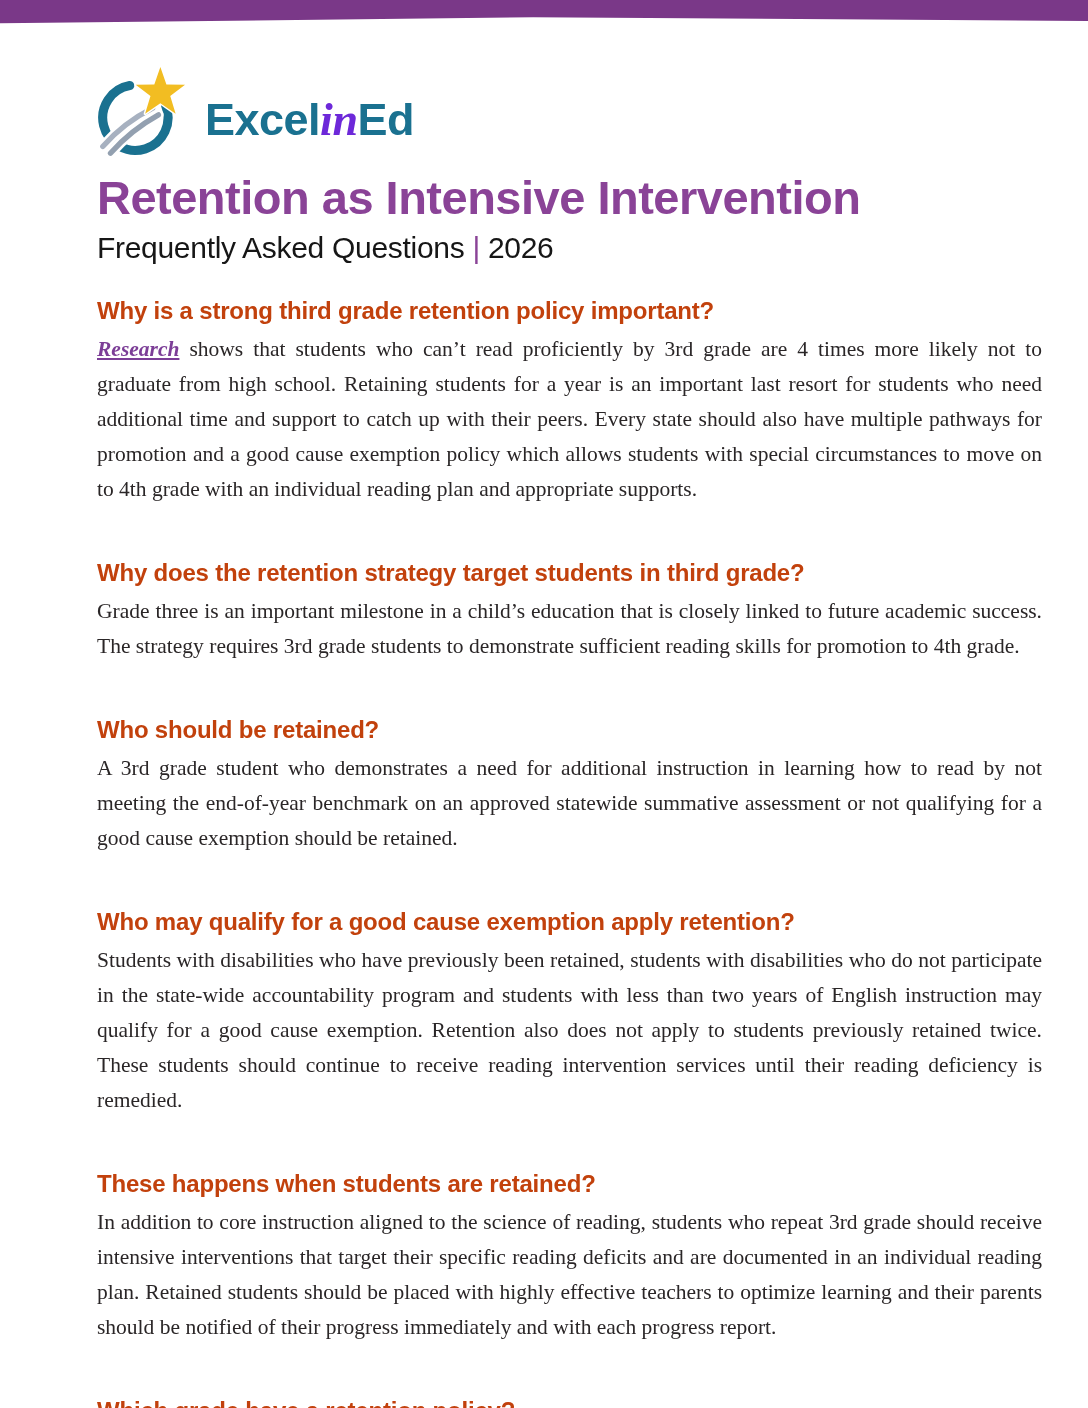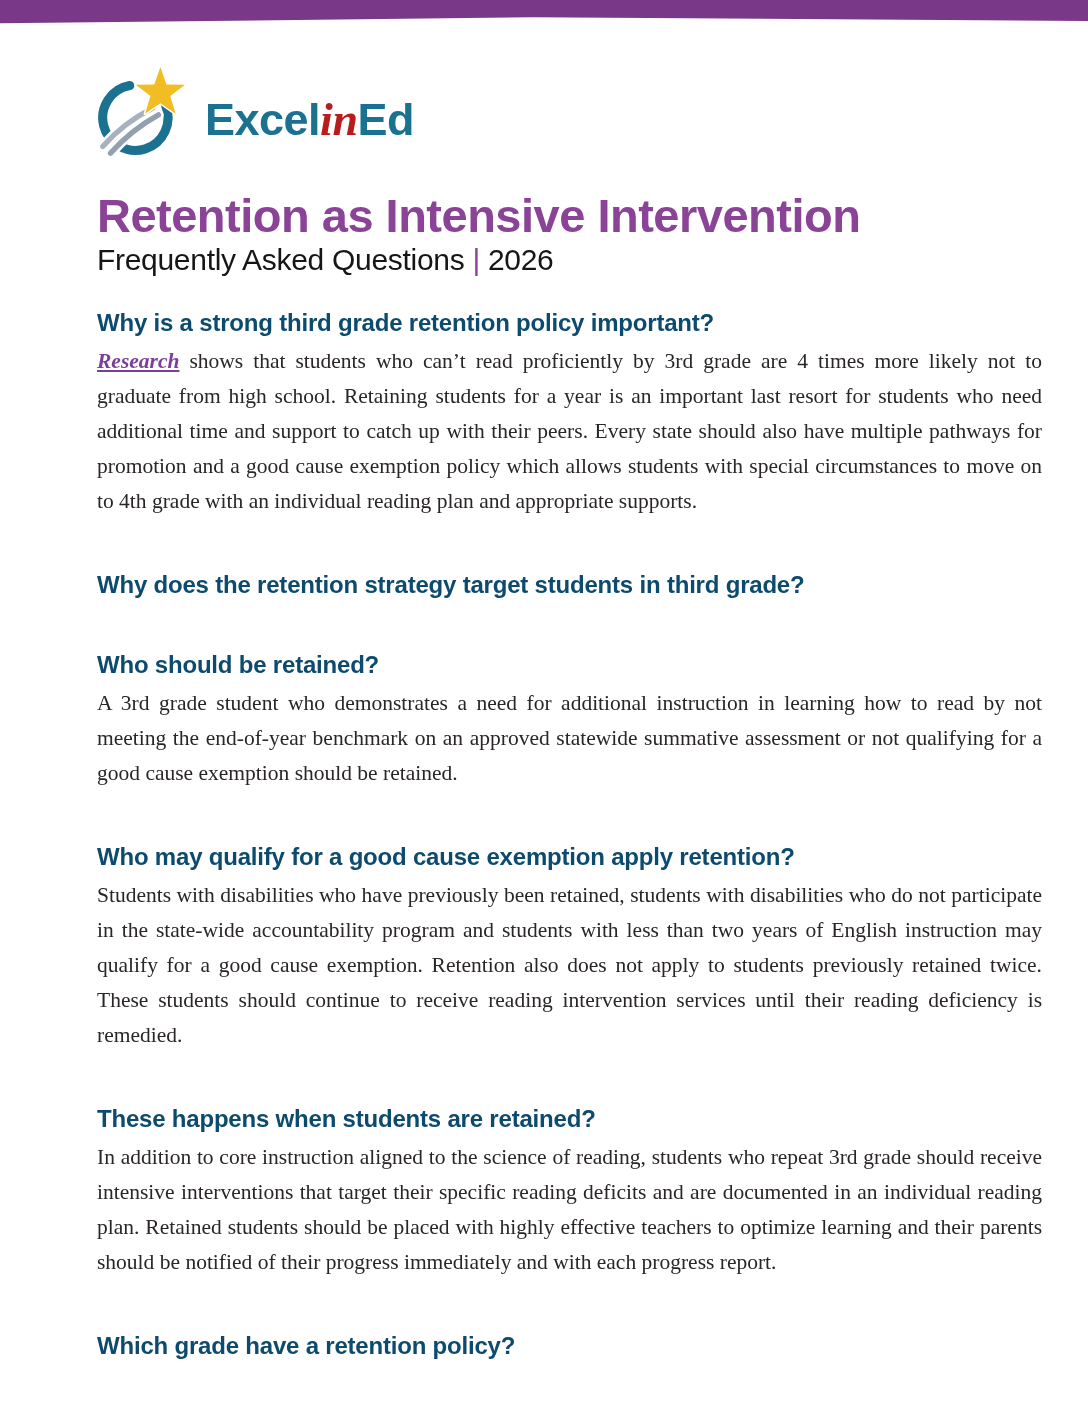--- a/index.html
+++ b/index.html
@@ -20,44 +20,44 @@
 
   
   .logo { margin-top:40px; display:flex; align-items:center; gap:12px; height:96px; }
   .logo-icon { width:96px; height:96px; flex:0 0 auto; }
   .logo-text {
     font-weight:bold; font-size:45px; letter-spacing:-0.5px;
     display:flex; align-items:baseline; padding-top:14px;
   }
   .logo-text .teal { color:#1a7190; }
   .logo-text .gold {
-    color:#b91c1c; font-style:italic;
+    color:#6d28d9; font-style:italic;
     font-family:"Liberation Serif", serif;
     font-size:46px;
   }
 
   
   .title {
-    margin-top:28px;
+    margin-top:10px;
     font-size:47px; font-weight:bold; letter-spacing:-0.5px;
     color:#8a4397;
   }
   .subtitle {
-    margin-top:0;
+    margin-top:6px;
     font-size:30px; color:#161616; letter-spacing:-0.3px;
   }
   .subtitle .divider { color:#8a4397; padding:0 8px; }
 
   
   main { display:block; }
   section.qa { margin-top:52px; }
   section.qa:first-child { margin-top:32px; }
   section.qa h2 {
     font-size:24px; font-weight:bold; letter-spacing:-0.2px;
-    color:#0c4a6e;
+    color:#c2410c;
   }
   section.qa p {
     margin-top:7px;
     font-family:"Liberation Serif", serif;
     font-size:21.5px; line-height:35px;
     color:#2a2627;
     text-align:justify;
   }
   a.research-link {
     color:#7c3e97; font-weight:bold; text-decoration:underline;
@@ -100,20 +100,21 @@
 
     <main>
 
       <section class="qa">
         <h2>Why is a strong third grade retention policy important?</h2>
         <p><a class="research-link">Research</a><span> shows that students who can’t read proficiently by 3rd grade are 4 times more likely not to graduate from high school. Retaining students for a year is an important last resort for students who need additional time and support to catch up with their peers. Every state should also have multiple pathways for promotion and a good cause exemption policy which allows students with special circumstances to move on to 4th grade with an individual reading plan and appropriate supports.</span></p>
       </section>
 
       <section class="qa">
         <h2>Why does the retention strategy target students in third grade?</h2>
+        <p>Grade three is an important milestone in a child’s education that is closely linked to future academic success. The strategy requires 3rd grade students to demonstrate sufficient reading skills for promotion to 4th grade.</p>
       </section>
 
       <section class="qa">
         <h2>Who should be retained?</h2>
         <p>A 3rd grade student who demonstrates a need for additional instruction in learning how to read by not meeting the end-of-year benchmark on an approved statewide summative assessment or not qualifying for a good cause exemption should be retained.</p>
       </section>
 
       <section class="qa">
         <h2>Who may qualify for a good cause exemption apply retention?</h2>
         <p>Students with disabilities who have previously been retained, students with disabilities who do not participate in the state-wide accountability program and students with less than two years of English instruction may qualify for a good cause exemption. Retention also does not apply to students previously retained twice. These students should continue to receive reading intervention services until their reading deficiency is remedied.</p>

